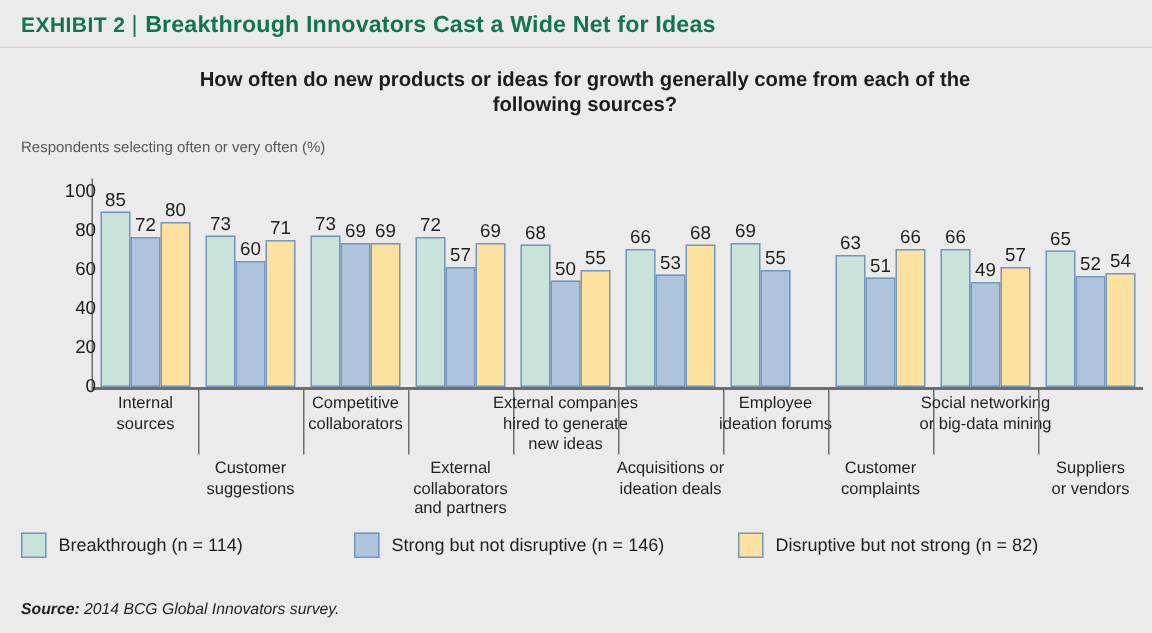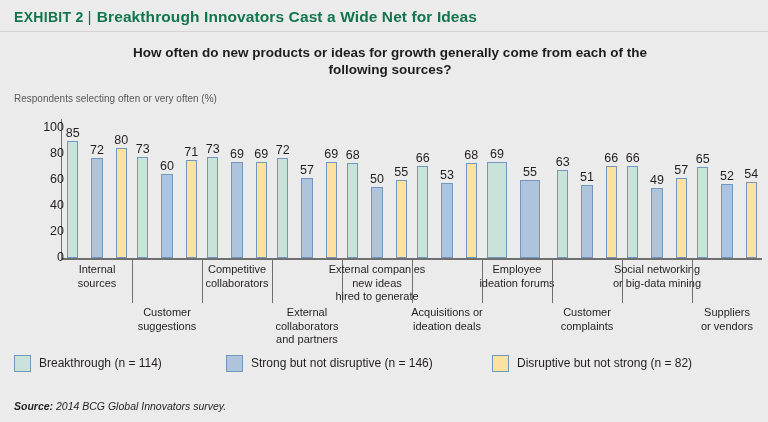--- a/index.html
+++ b/index.html
@@ -63,21 +63,21 @@
     background:#6f6f6f;
   }
   #x-axis-line{
     position:absolute;left:61px;top:148px;width:701px;height:1.5px;
     background:#6f6f6f;
   }
   .group{
     position:absolute;bottom:0;
     height:136px;
     display:flex;align-items:flex-end;
-    gap:13px;
+    gap:0px;
   }
   .bar-wrap{
     position:relative;
     width:20px;height:100%;
     display:flex;align-items:flex-end;
   }
   .bar{
     width:100%;
     border:1px solid #7396bd;
     box-sizing:border-box;
@@ -298,22 +298,22 @@
       </div>
       <div class="sep" style="left: 272px; top: 149px; height: 44px;"></div>
       <div class="cat" style="width: 116px; left: 249px; top: 196px;">
         <div>External</div>
         <div>collaborators</div>
         <div>and partners</div>
       </div>
       <div class="sep" style="left: 342px; top: 149px; height: 44px;"></div>
       <div class="cat" style="width: 116px; left: 319px; top: 153px;">
         <div>External companies</div>
+        <div>hired to generate</div>
         <div>new ideas</div>
-        <div>hired to generate</div>
       </div>
       <div class="sep" style="left: 412px; top: 149px; height: 44px;"></div>
       <div class="cat" style="width: 116px; left: 389px; top: 196px;">
         <div>Acquisitions or</div>
         <div>ideation deals</div>
       </div>
       <div class="sep" style="left: 482px; top: 149px; height: 44px;"></div>
       <div class="cat" style="width: 116px; left: 459px; top: 153px;">
         <div>Employee</div>
         <div>ideation forums</div>
@@ -334,21 +334,21 @@
         <div>or vendors</div>
       </div>
     </div>
 </div>
 
 <div id="legend">
     <div class="legend-item" style="position: absolute; left: 0px;">
       <span class="legend-swatch" style="background: rgb(201, 227, 218);"></span>
       <span class="legend-label">Breakthrough (n = 114)</span>
     </div>
-    <div class="legend-item" style="position: absolute; left: 212px;">
+    <div class="legend-item" style="position: absolute; left: 222px;">
       <span class="legend-swatch" style="background: rgb(174, 196, 221);"></span>
       <span class="legend-label">Strong but not disruptive (n = 146)</span>
     </div>
     <div class="legend-item" style="position: absolute; left: 478px;">
       <span class="legend-swatch" style="background: rgb(253, 225, 160);"></span>
       <span class="legend-label">Disruptive but not strong (n = 82)</span>
     </div>
   </div>
 
 <div id="source">

